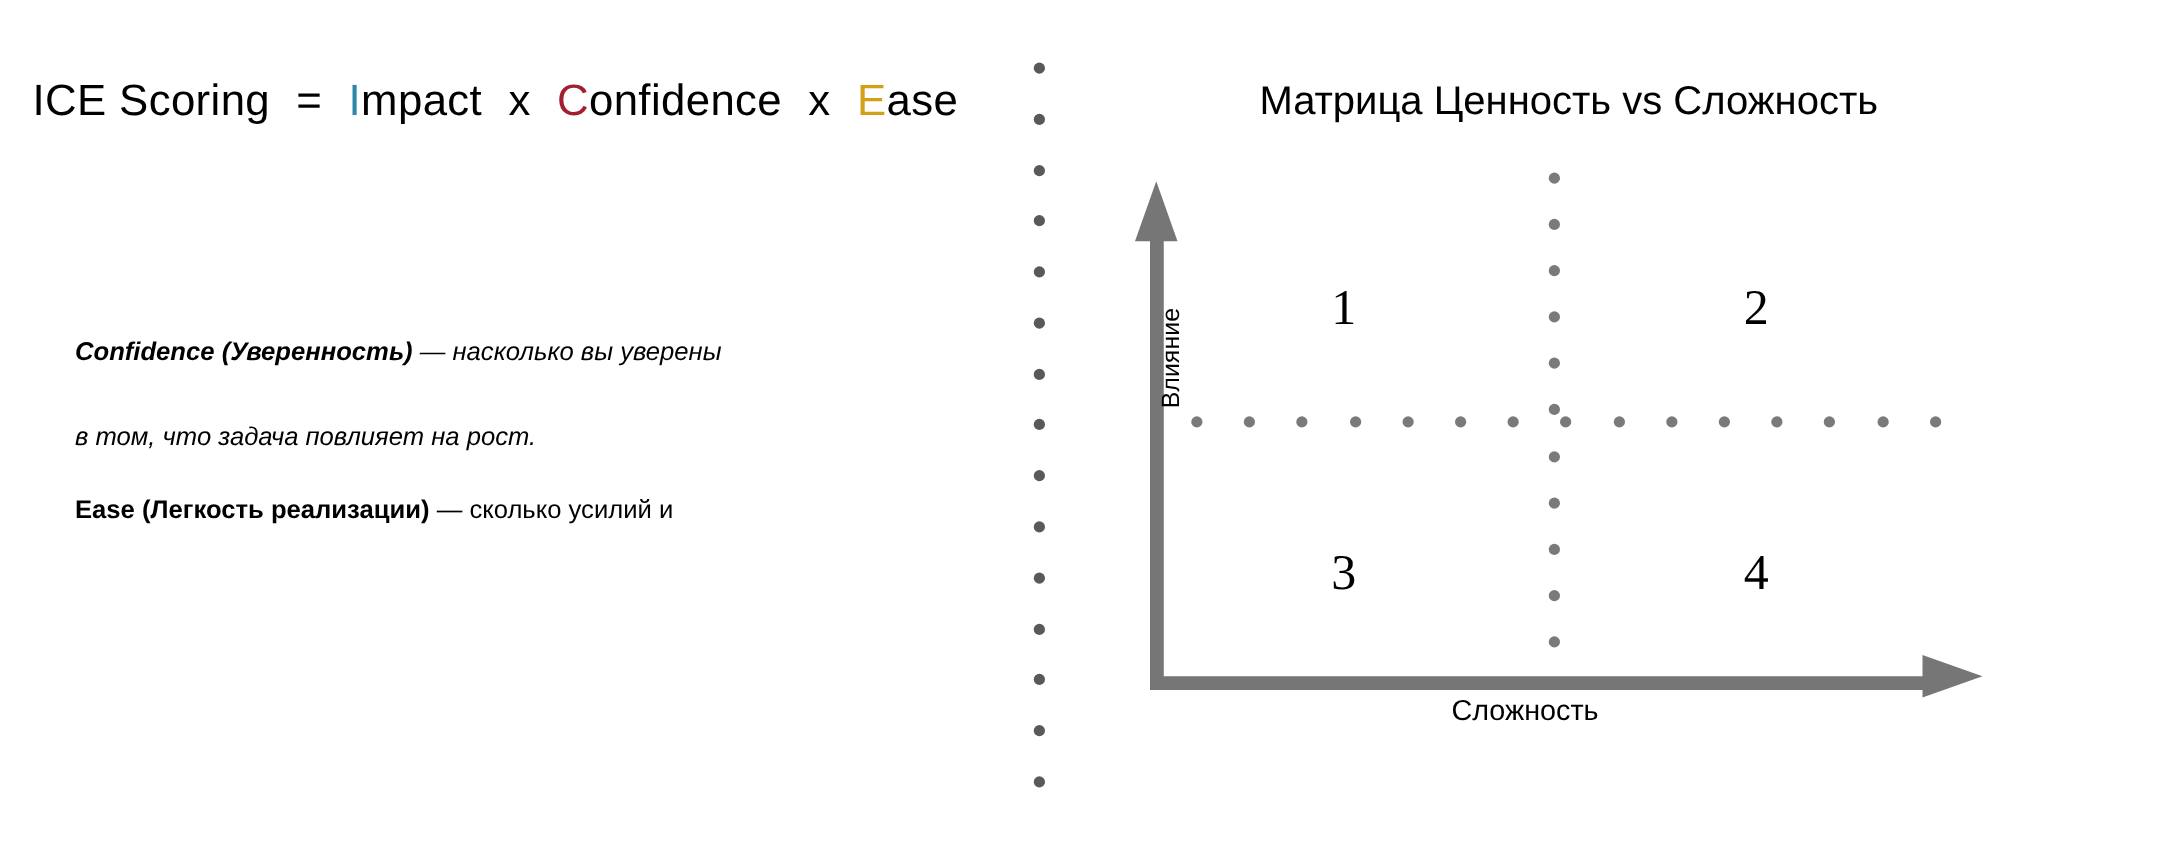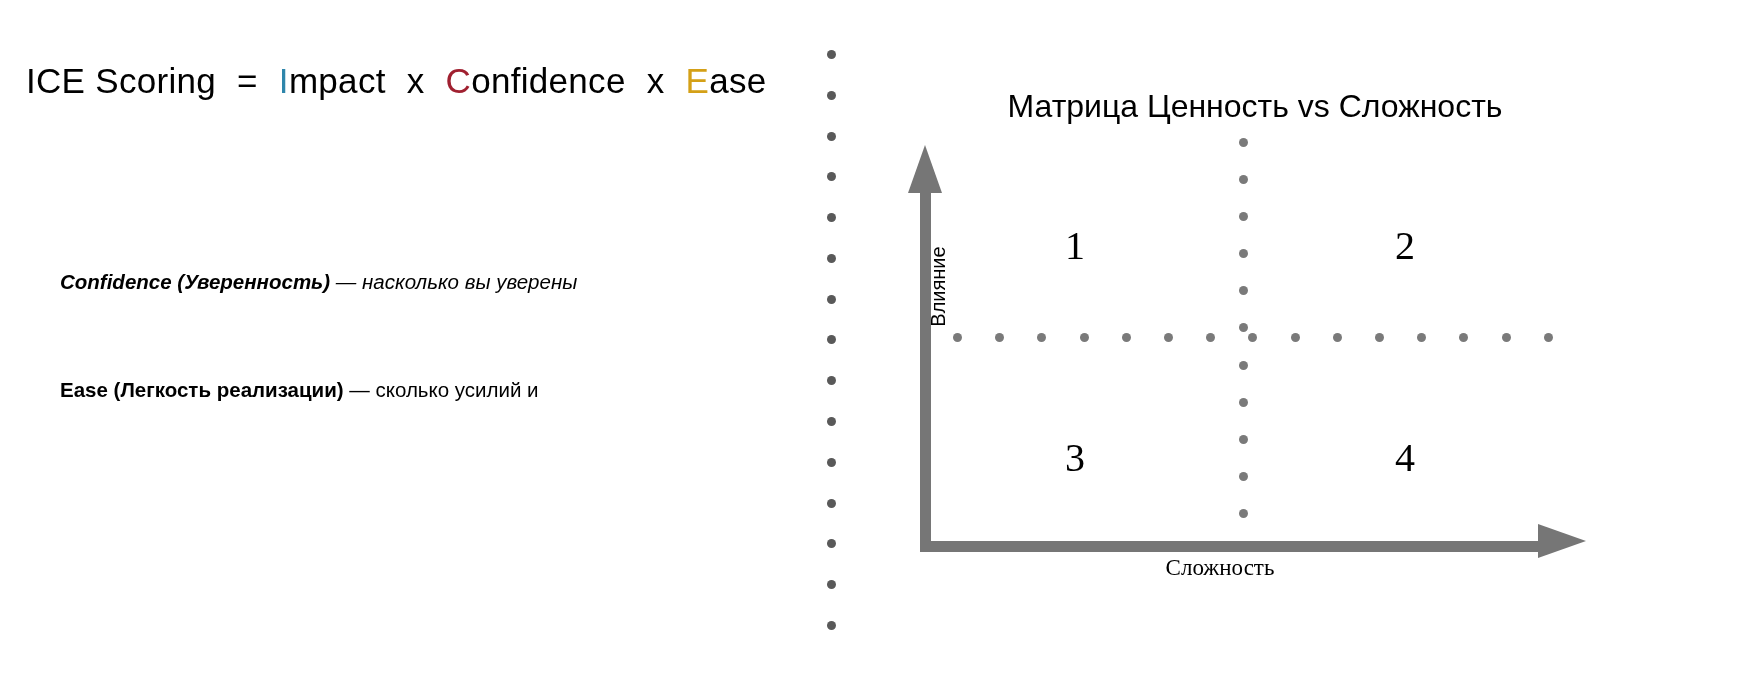--- a/index.html
+++ b/index.html
@@ -52,21 +52,21 @@
     line-height: 1.0;
     color: #000000;
   }
   .desc-line {
     height: 68px;
     white-space: nowrap;
   }
   .desc-term { font-weight: bold; }
   #desc-1 { top: 148px; }
   #desc-2 { top: 272px; font-style: italic; }
-  #desc-3 { top: 380px; }
+  #desc-3 { top: 398px; }
 
   
   #divider-dots {
     position: absolute;
     left: 824px;
     top: 50px;
     width: 14px;
     height: 580px;
     display: flex;
     flex-direction: column;
@@ -90,21 +90,20 @@
   }
   #matrix-title {
     position: absolute;
     left: 0;
     top: 62px;
     width: 830px;
     text-align: center;
     font-size: 32px;
     color: #000000;
     white-space: nowrap;
-    margin-top: 26px;
   }
 
   
   #y-axis {
     position: absolute;
     left: 80px;
     top: 188px;
     width: 11px;
     height: 364px;
     background: #767676;
@@ -153,21 +152,20 @@
   }
   #x-axis-label {
     position: absolute;
     left: 245px;
     top: 555px;
     width: 270px;
     text-align: center;
     font-size: 23px;
     white-space: nowrap;
     color: #000000;
-    font-family: Liberation Serif, serif;
   }
 
   
   #vert-dotted {
     position: absolute;
     left: 398px;
     top: 138px;
     width: 11px;
     height: 380px;
     display: flex;
@@ -225,20 +223,21 @@
       <span class="cap-i">I</span><span>mpact</span><span class="sp"></span>
       <span>x</span><span class="sp"></span>
       <span class="cap-c">C</span><span>onfidence</span><span class="sp"></span>
       <span>x</span><span class="sp"></span>
       <span class="cap-e">E</span><span>ase</span>
     </div>
 
 
     <div class="desc-block" id="desc-2">
       <div class="desc-line"><span class="desc-term">Confidence (Уверенность)</span><span> — насколько вы уверены</span></div>
+      <div class="desc-line">в том, что задача повлияет на рост.</div>
     </div>
 
     <div class="desc-block" id="desc-3">
       <div class="desc-line"><span class="desc-term">Ease (Легкость реализации)</span><span> — сколько усилий и</span></div>
     </div>
 
   </div>
 
   <div id="divider-dots">
       <div class="ddot" style="background: rgb(89, 89, 89);"></div>

